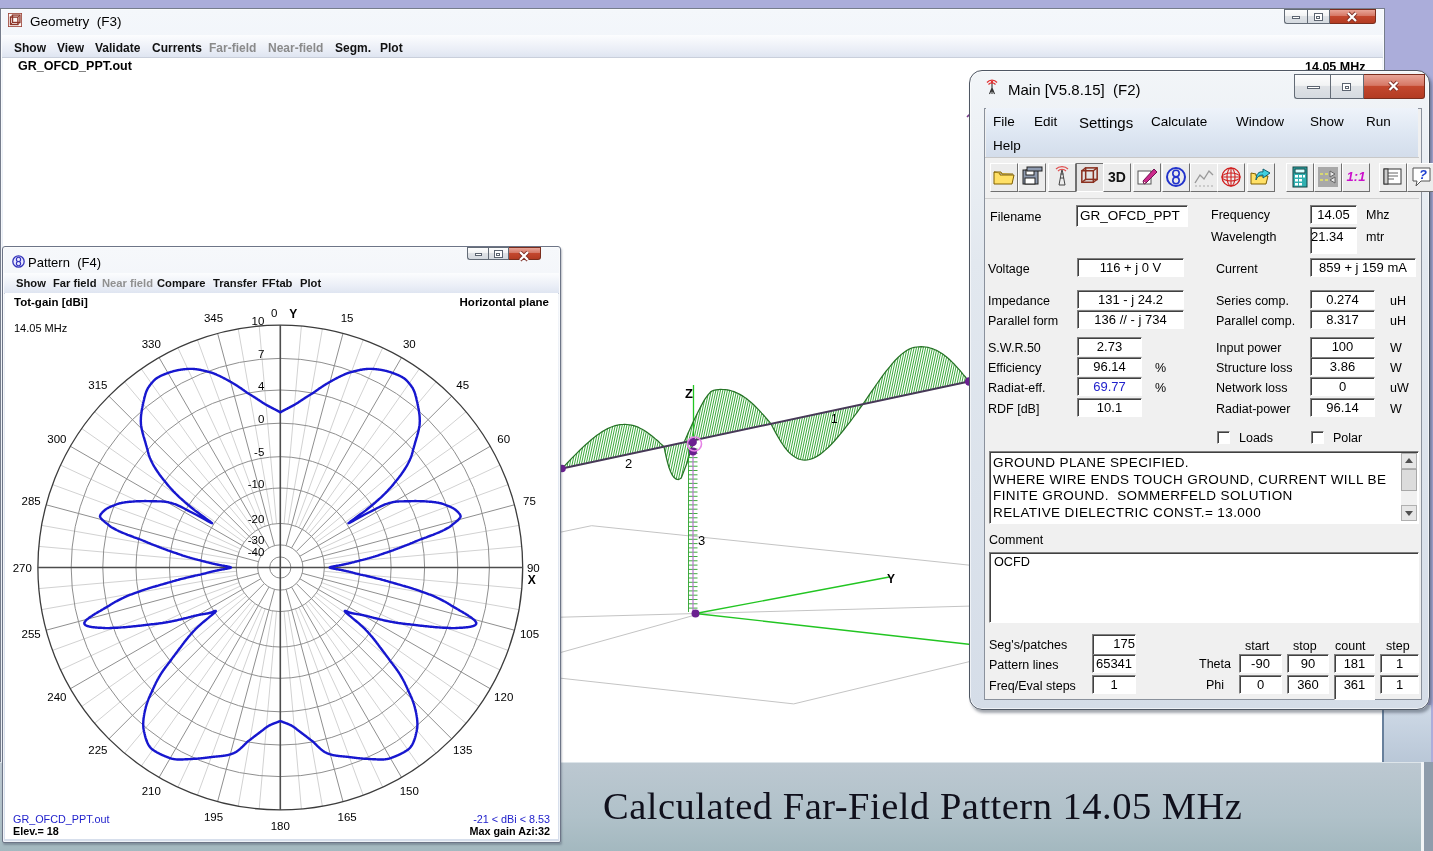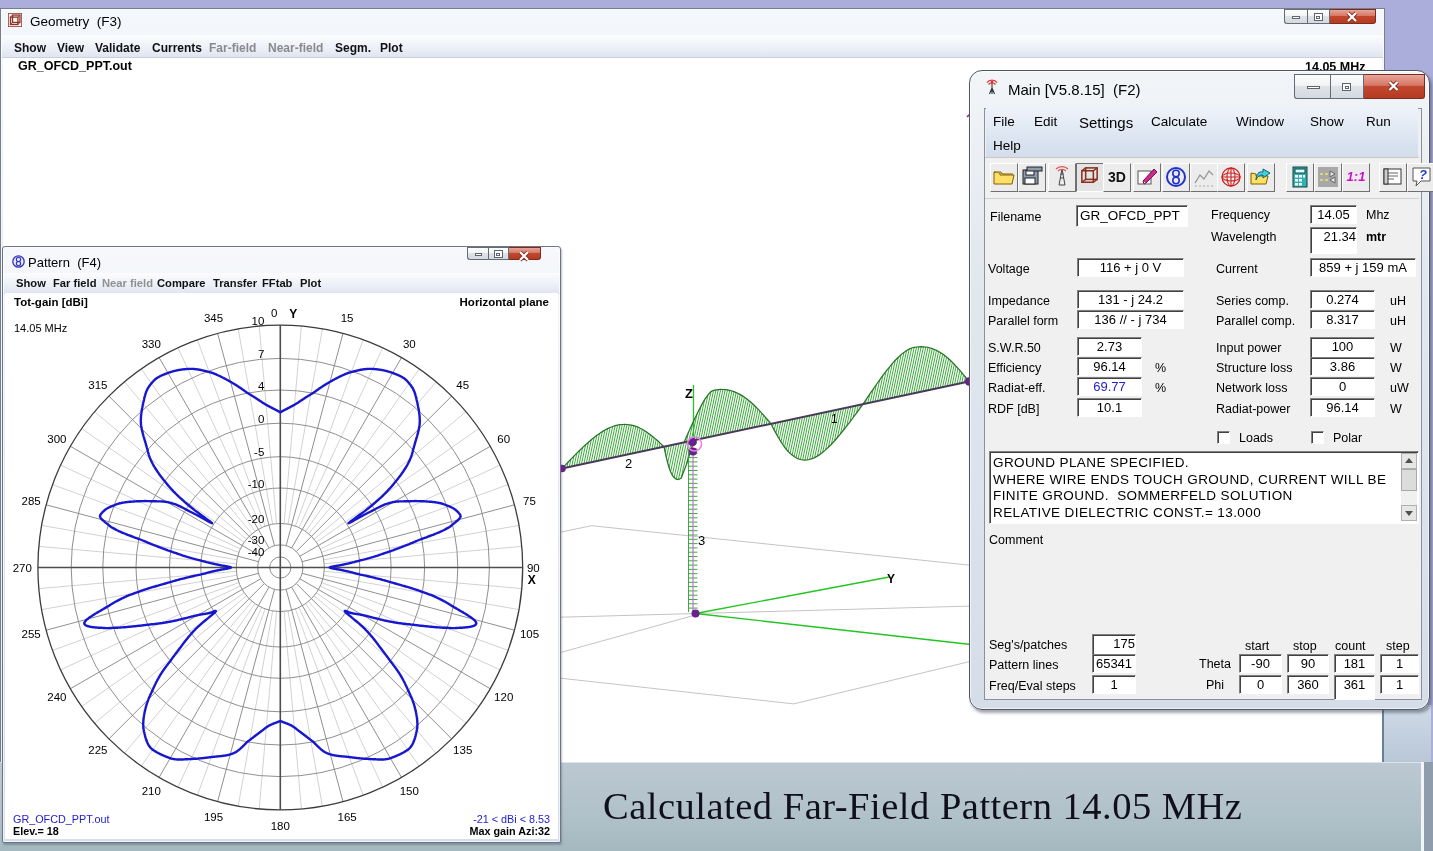--- a/index.html
+++ b/index.html
@@ -265,22 +265,22 @@
 <div style="position:absolute;left:437px;top:92px;width:28px;height:29px;border-top:1.5px solid #fff;border-left:1.5px solid #fff;border-bottom:1.5px solid #707070;border-right:1.5px solid #707070;background:#ececec;box-sizing:border-box;"><svg width="24" height="24" viewBox="0 0 24 24" style="margin:1px">
         <path d="M4 3 L21 3 L21 16 L12 16 L7 21 L8 16 L4 16 Z" fill="#fff" stroke="#555"></path>
         <text x="10" y="14" font-size="13" font-weight="bold" fill="#2040d0" font-style="italic">?</text>
       </svg></div>
 <div style="position:absolute;left:20px;top:139px;font-size:12.5px;color:#000;font-weight:normal;white-space:nowrap;">Filename</div>
 <div style="position:absolute;left:106px;top:134px;width:112px;height:22px;background:#fff;border-top:1.5px solid #808080;border-left:1.5px solid #808080;border-bottom:1.5px solid #fff;border-right:1.5px solid #fff;box-shadow:inset 1px 1px 0 #404040;box-sizing:border-box;font-size:13.5px;color:#000;text-align:left;padding-left:3px;font-weight:normal;line-height:20px;white-space:nowrap;overflow:visible">GR_OFCD_PPT</div>
 <div style="position:absolute;left:241px;top:137px;font-size:12.5px;color:#000;font-weight:normal;white-space:nowrap;">Frequency</div>
 <div style="position:absolute;left:340px;top:134px;width:47px;height:19px;background:#fff;border-top:1.5px solid #808080;border-left:1.5px solid #808080;border-bottom:1.5px solid #fff;border-right:1.5px solid #fff;box-shadow:inset 1px 1px 0 #404040;box-sizing:border-box;font-size:13px;color:#000;text-align:center;font-weight:normal;line-height:17px;white-space:nowrap;overflow:visible">14.05</div>
 <div style="position:absolute;left:396px;top:137px;font-size:12.5px;color:#000;font-weight:normal;white-space:nowrap;">Mhz</div>
 <div style="position:absolute;left:241px;top:159px;font-size:12.5px;color:#000;font-weight:normal;white-space:nowrap;">Wavelength</div>
-<div style="position:absolute;left:340px;top:156px;width:47px;height:27px;background:#fff;border-top:1.5px solid #808080;border-left:1.5px solid #808080;border-bottom:1.5px solid #fff;border-right:1.5px solid #fff;box-shadow:inset 1px 1px 0 #404040;box-sizing:border-box;font-size:13px;color:#000;text-align:right;font-weight:normal;line-height:17px;white-space:nowrap;overflow:visible">21.34</div>
-<div style="position:absolute;left:396px;top:159px;font-size:12.5px;color:#000;font-weight:bold;white-space:nowrap;">mtr</div>
+<div style="position:absolute;left:340px;top:156px;width:47px;height:27px;background:#fff;border-top:1.5px solid #808080;border-left:1.5px solid #808080;border-bottom:1.5px solid #fff;border-right:1.5px solid #fff;box-shadow:inset 1px 1px 0 #404040;box-sizing:border-box;font-size:13px;color:#000;text-align:left;font-weight:normal;line-height:17px;white-space:nowrap;overflow:visible">21.34</div>
+<div style="position:absolute;left:396px;top:159px;font-size:12.5px;color:#000;font-weight:normal;white-space:nowrap;">mtr</div>
 <div style="position:absolute;left:18px;top:191px;font-size:12.5px;color:#000;font-weight:normal;white-space:nowrap;">Voltage</div>
 <div style="position:absolute;left:107px;top:187px;width:107px;height:19px;background:#fff;border-top:1.5px solid #808080;border-left:1.5px solid #808080;border-bottom:1.5px solid #fff;border-right:1.5px solid #fff;box-shadow:inset 1px 1px 0 #404040;box-sizing:border-box;font-size:13px;color:#000;text-align:center;font-weight:normal;line-height:17px;white-space:nowrap;overflow:visible">116 + j 0 V</div>
 <div style="position:absolute;left:246px;top:191px;font-size:12.5px;color:#000;font-weight:normal;white-space:nowrap;">Current</div>
 <div style="position:absolute;left:340px;top:187px;width:106px;height:19px;background:#fff;border-top:1.5px solid #808080;border-left:1.5px solid #808080;border-bottom:1.5px solid #fff;border-right:1.5px solid #fff;box-shadow:inset 1px 1px 0 #404040;box-sizing:border-box;font-size:13px;color:#000;text-align:center;font-weight:normal;line-height:17px;white-space:nowrap;overflow:visible">859 + j 159 mA</div>
 <div style="position:absolute;left:18px;top:223px;font-size:12.5px;color:#000;font-weight:normal;white-space:nowrap;">Impedance</div>
 <div style="position:absolute;left:107px;top:219px;width:107px;height:19px;background:#fff;border-top:1.5px solid #808080;border-left:1.5px solid #808080;border-bottom:1.5px solid #fff;border-right:1.5px solid #fff;box-shadow:inset 1px 1px 0 #404040;box-sizing:border-box;font-size:13px;color:#000;text-align:center;font-weight:normal;line-height:17px;white-space:nowrap;overflow:visible">131 - j 24.2</div>
 <div style="position:absolute;left:246px;top:223px;font-size:12.5px;color:#000;font-weight:normal;white-space:nowrap;">Series comp.</div>
 <div style="position:absolute;left:340px;top:219px;width:65px;height:19px;background:#fff;border-top:1.5px solid #808080;border-left:1.5px solid #808080;border-bottom:1.5px solid #fff;border-right:1.5px solid #fff;box-shadow:inset 1px 1px 0 #404040;box-sizing:border-box;font-size:13px;color:#000;text-align:center;font-weight:normal;line-height:17px;white-space:nowrap;overflow:visible">0.274</div>
 <div style="position:absolute;left:420px;top:223px;font-size:12.5px;color:#000;font-weight:normal;white-space:nowrap;">uH</div>
 <div style="position:absolute;left:18px;top:243px;font-size:12.5px;color:#000;font-weight:normal;white-space:nowrap;">Parallel form</div>
@@ -324,20 +324,23 @@
         <div style="position:absolute;top:0;width:16px;height:16px;background:#e6e6e6;border:1px solid #b0b0b0;box-sizing:border-box;"><svg width="14" height="14">
             <path d="M7 4 L11 9 L3 9 Z" fill="#505050"></path>
           </svg></div>
         <div style="position:absolute;top:16px;width:16px;height:22px;background:#dcdcdc;border:1px solid #a8a8a8;box-sizing:border-box;"></div>
         <div style="position:absolute;bottom:0;width:16px;height:16px;background:#e6e6e6;border:1px solid #b0b0b0;box-sizing:border-box;"><svg width="14" height="14">
             <path d="M7 10 L11 5 L3 5 Z" fill="#505050"></path>
           </svg></div>
       </div>
     </div>
 <div style="position:absolute;left:19px;top:462px;font-size:12.5px;color:#000;font-weight:normal;white-space:nowrap;">Comment</div>
+<div style="position:absolute;left:19px;top:481px;width:430px;height:71px;background:#fff;border-top:1.5px solid #808080;border-left:1.5px solid #808080;border-bottom:1.5px solid #fff;border-right:1.5px solid #fff;box-sizing:border-box;box-shadow:inset 1px 1px 0 #404040;">
+      <div style="position:absolute;left:4px;top:2px;font-size:12.7px;">OCFD</div>
+    </div>
 <div style="position:absolute;left:19px;top:567px;font-size:12.5px;color:#000;font-weight:normal;white-space:nowrap;">Seg's/patches</div>
 <div style="position:absolute;left:122px;top:563px;width:44px;height:26px;background:#fff;border-top:1.5px solid #808080;border-left:1.5px solid #808080;border-bottom:1.5px solid #fff;border-right:1.5px solid #fff;box-shadow:inset 1px 1px 0 #404040;box-sizing:border-box;font-size:13px;color:#000;text-align:right;font-weight:normal;line-height:17px;white-space:nowrap;overflow:visible">175</div>
 <div style="position:absolute;left:19px;top:587px;font-size:12.5px;color:#000;font-weight:normal;white-space:nowrap;">Pattern lines</div>
 <div style="position:absolute;left:122px;top:583px;width:44px;height:19px;background:#fff;border-top:1.5px solid #808080;border-left:1.5px solid #808080;border-bottom:1.5px solid #fff;border-right:1.5px solid #fff;box-shadow:inset 1px 1px 0 #404040;box-sizing:border-box;font-size:13px;color:#000;text-align:center;font-weight:normal;line-height:17px;white-space:nowrap;overflow:visible">65341</div>
 <div style="position:absolute;left:19px;top:608px;font-size:12.5px;color:#000;font-weight:normal;white-space:nowrap;">Freq/Eval steps</div>
 <div style="position:absolute;left:122px;top:604px;width:44px;height:19px;background:#fff;border-top:1.5px solid #808080;border-left:1.5px solid #808080;border-bottom:1.5px solid #fff;border-right:1.5px solid #fff;box-shadow:inset 1px 1px 0 #404040;box-sizing:border-box;font-size:13px;color:#000;text-align:center;font-weight:normal;line-height:17px;white-space:nowrap;overflow:visible">1</div>
 <div style="position:absolute;left:275px;top:568px;font-size:12.5px;color:#000;font-weight:normal;white-space:nowrap;">start</div>
 <div style="position:absolute;left:323px;top:568px;font-size:12.5px;color:#000;font-weight:normal;white-space:nowrap;">stop</div>
 <div style="position:absolute;left:365px;top:568px;font-size:12.5px;color:#000;font-weight:normal;white-space:nowrap;">count</div>
 <div style="position:absolute;left:416px;top:568px;font-size:12.5px;color:#000;font-weight:normal;white-space:nowrap;">step</div>

